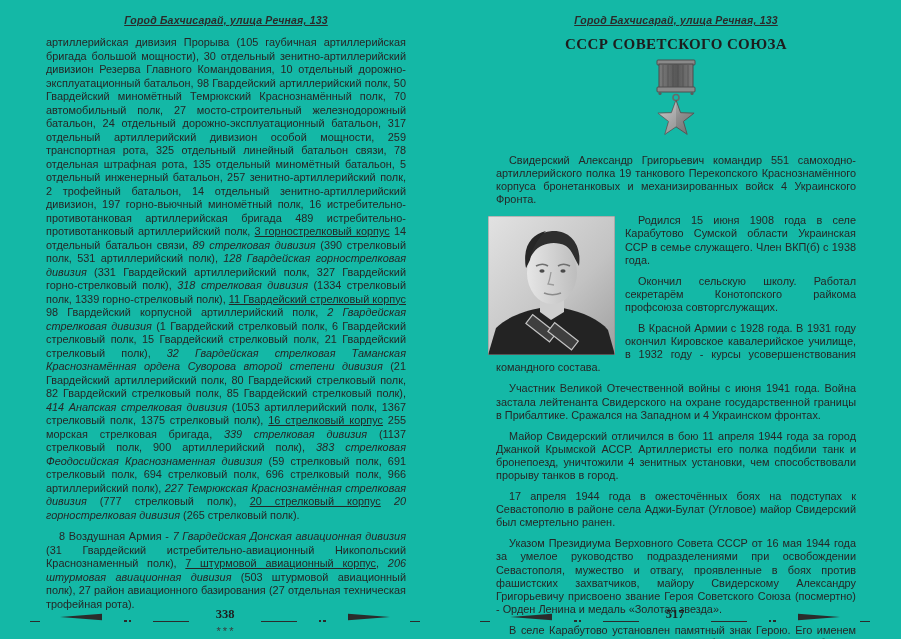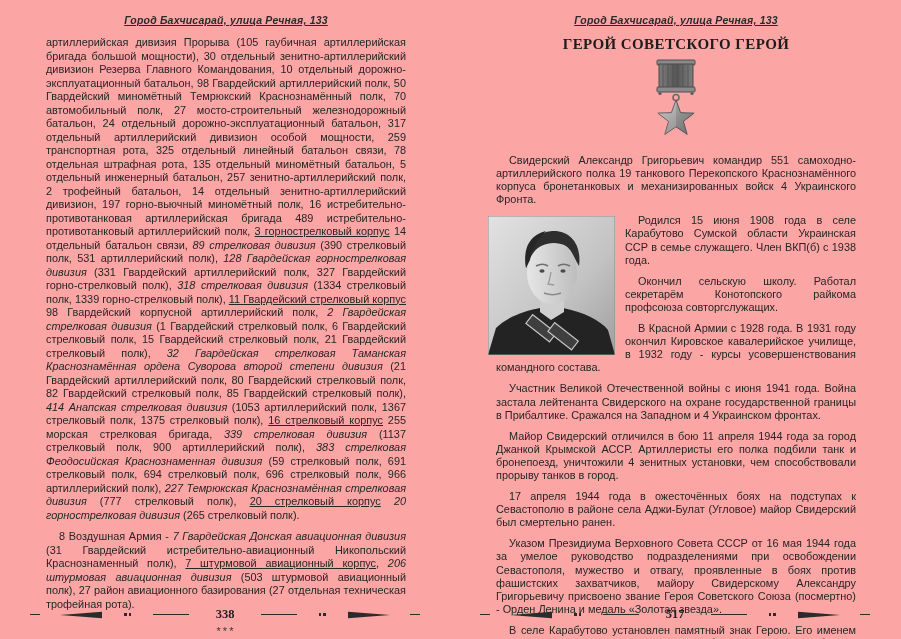--- a/index.html
+++ b/index.html
@@ -1,20 +1,20 @@
 <!DOCTYPE html>
 <html><head>
 <meta charset="utf-8">
 <style>
   html,body{margin:0;padding:0;}
   body{
     width:901px;height:639px;background:#ffffff;color:#242424;
     font-family:"Liberation Sans", sans-serif;overflow:hidden;
   }
-  .spread{display:flex;width:901px;height:639px;background:#fca5a5;}
+  .spread{display:flex;width:901px;height:639px;background:#14b8a6;}
   .page{
     position:relative;width:450px;height:639px;box-sizing:border-box;
     padding:14px 36px 0 38px;overflow:hidden;
   }
   .page-header{
     text-align:center;font-size:10.5px;font-weight:bold;font-style:italic;
     text-decoration:underline;margin-bottom:10px;color:#2b2b2b;letter-spacing:.2px;
   }
   .body-text{font-size:10.9px;line-height:13.5px;text-align:justify;color:#262626;}
   .body-text.tight{line-height:13.1px;}
@@ -27,21 +27,21 @@
     text-align:center;font-size:11px;letter-spacing:2px;margin-top:14px;color:#3a3a3a;
   }
   .hero-title{
     text-align:center;font-family:"Liberation Serif", serif;font-weight:bold;
     font-size:15px;letter-spacing:.4px;margin:1px 0 5px;color:#1d1d1d;
   }
   .medal-wrap{text-align:center;margin:0 0 5px 0;}
   .portrait{float:left;width:127px;height:139px;margin:2px 10px 3px 0;display:block;}
   .page-footer{
     position:absolute;bottom:17px;left:30px;right:30px;
-    display:flex;align-items:center;gap:20px;
+    display:flex;align-items:flex-end;gap:20px;
   }
   .fline{height:1px;background:#2b2b2b;}
   .fl-06{flex:.62;} .fl-2{flex:2.1;}
   .fdots{display:flex;align-items:center;margin:0 1px;}
   .fdots span{width:2.5px;height:2.5px;background:#2b2b2b;margin:0 1px;display:block;}
   .ftaper{display:block;}
   .page-num{
     font-family:"Liberation Serif", serif;font-weight:bold;font-size:12.5px;
     padding:0 7px;color:#1f1f1f;white-space:nowrap;
   }
@@ -76,21 +76,21 @@
         </div>
       <svg class="ftaper" width="42" height="10" viewBox="0 0 42 10">
           <polygon points="0,1.8 0,8.2 42,5" fill="#2b2b2b"></polygon>
         </svg>
       <div class="fline fl-06"></div>
     </div>
   </div>
 
   <div class="page">
     <div class="page-header">Город Бахчисарай, улица Речная, 133</div>
-    <div class="hero-title">ГЕРОЙ СОВЕТСКОГО ГЕРОЙ</div>
+    <div class="hero-title">СССР СОВЕТСКОГО СОЮЗА</div>
 
     <div class="medal-wrap">
       <svg width="58" height="84" viewBox="0 0 58 84">
         <defs>
           <linearGradient id="ribg" x1="0" y1="0" x2="1" y2="0">
             <stop offset="0" stop-color="#7c7c7c"></stop>
               <stop offset=".5" stop-color="#585858"></stop>
               <stop offset="1" stop-color="#7c7c7c"></stop>
           </linearGradient>
           <linearGradient id="starg" x1="0" y1="0" x2="1" y2="1">

